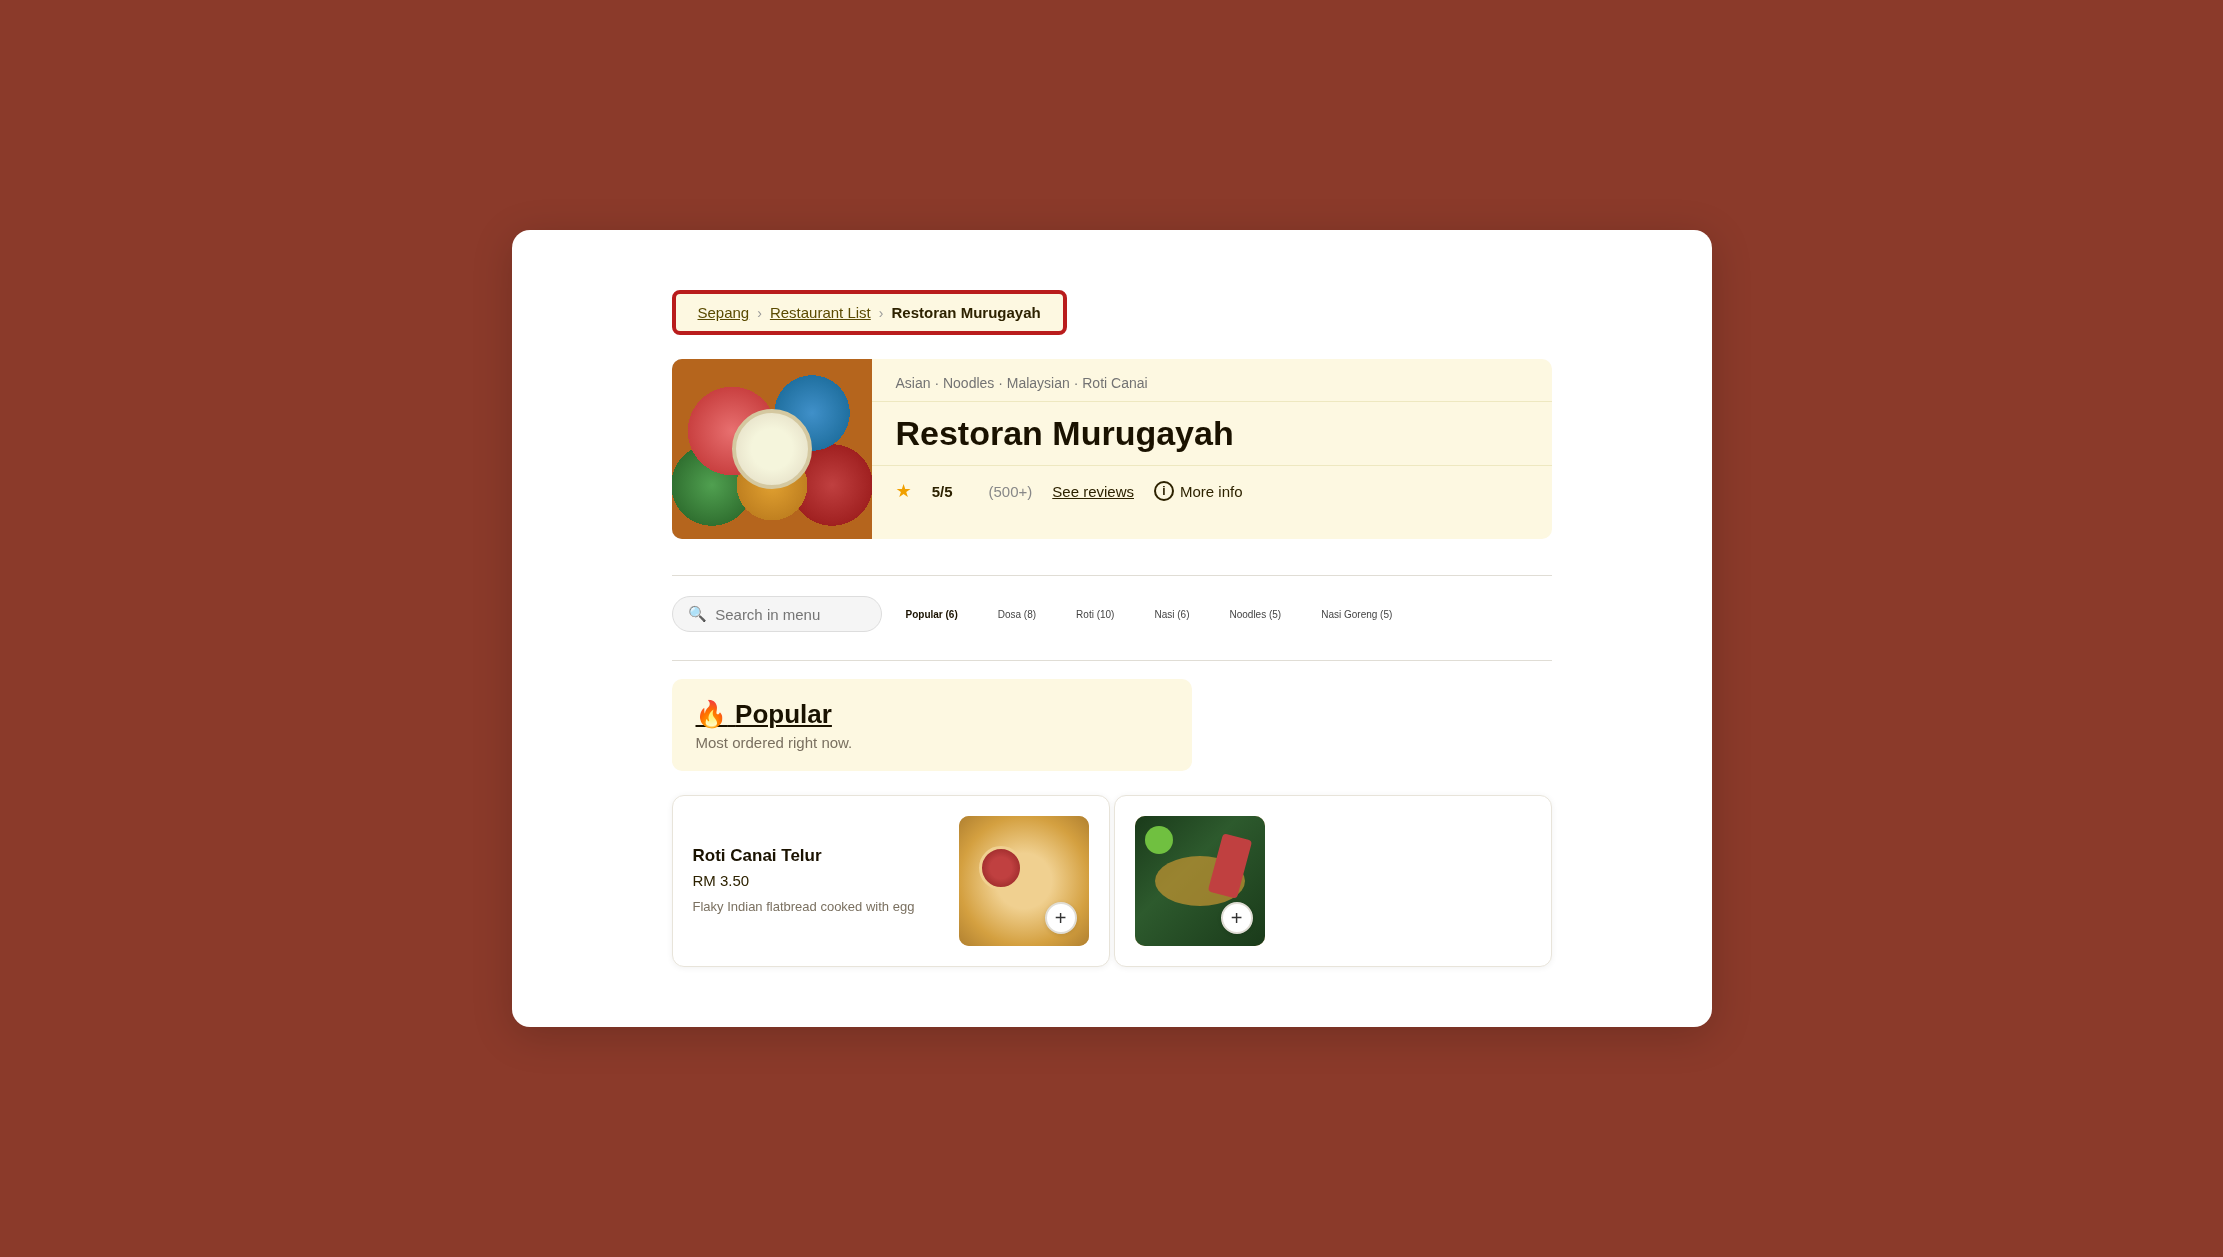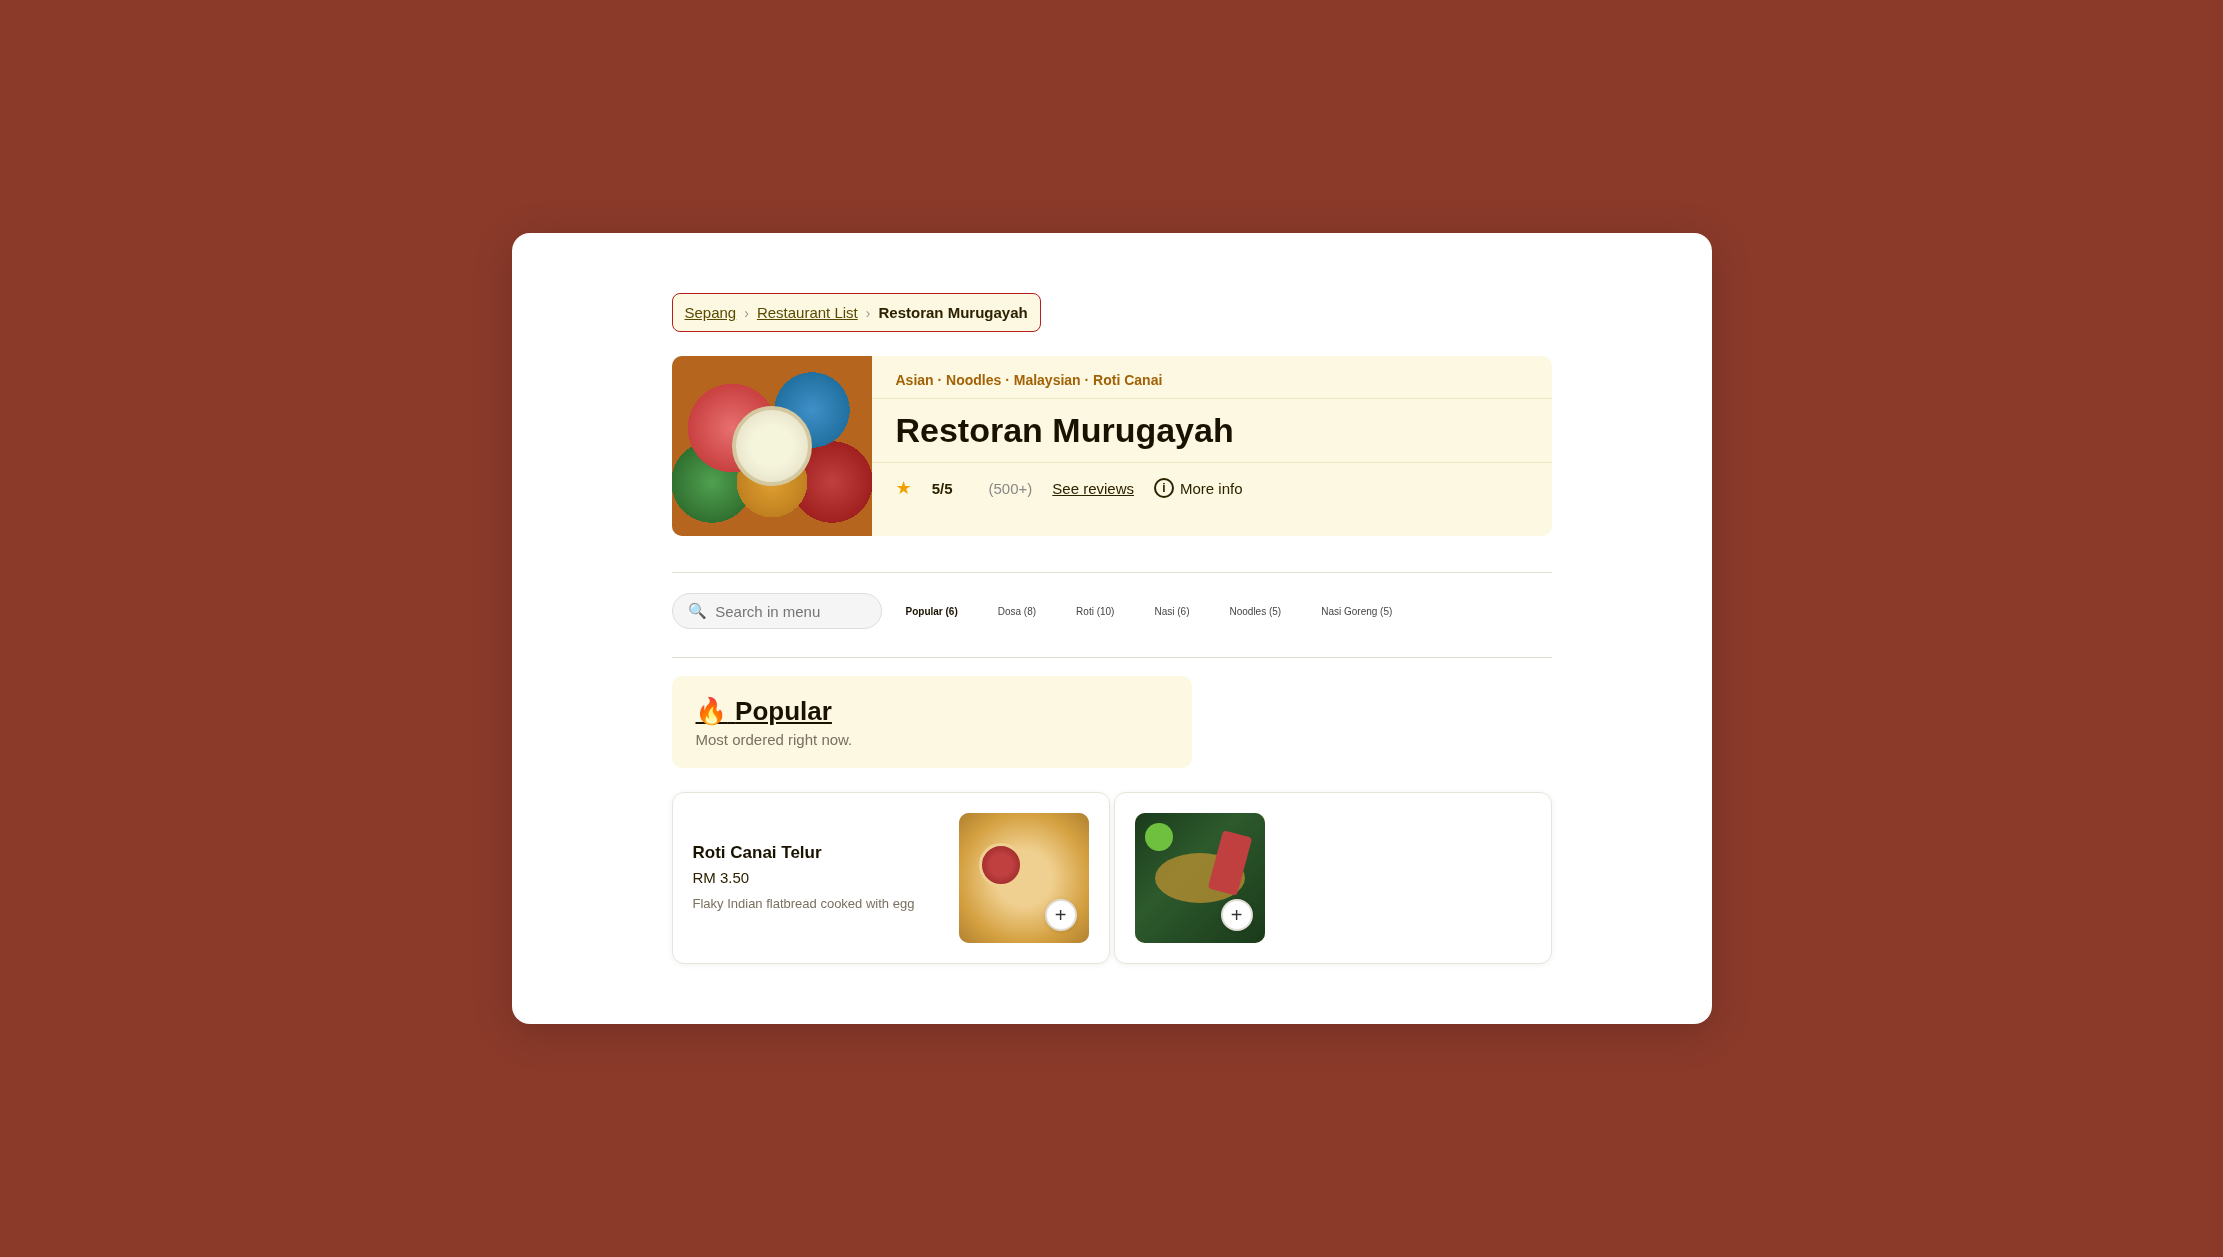--- a/index.html
+++ b/index.html
@@ -24,23 +24,23 @@
       padding: 60px 160px 60px 160px;
     }
 
     
     .breadcrumb {
       display: flex;
       align-items: center;
       gap: 8px;
       margin-bottom: 24px;
       background: #fdf8e1;
-      border: 1px solid #b91c1c;
+      border: 4px solid #b91c1c;
       border-radius: 8px;
-      padding: 10px 12px;
+      padding: 10px 22px;
       width: fit-content;
     }
     .breadcrumb-item {
       font-size: 15px;
       color: #5a4a00;
       text-decoration: underline;
       cursor: pointer;
     }
     .breadcrumb-item.active {
       text-decoration: none;
@@ -98,23 +98,22 @@
       background: #fdf8e1;
       flex: 1;
       border-radius: 0 10px 10px 0;
       padding: 0;
       display: flex;
       flex-direction: column;
     }
     .info-tags {
       padding: 16px 24px 10px 24px;
       font-size: 14px;
-      color: #a16207;
+      color: #737373;
       border-bottom: 1px solid #eee8c0;
-      font-weight: bold;
     }
     .restaurant-name {
       padding: 12px 24px 12px 24px;
       font-size: 34px;
       font-weight: 800;
       color: #1a1200;
       border-bottom: 1px solid #eee8c0;
     }
     .rating-row {
       padding: 14px 24px;

